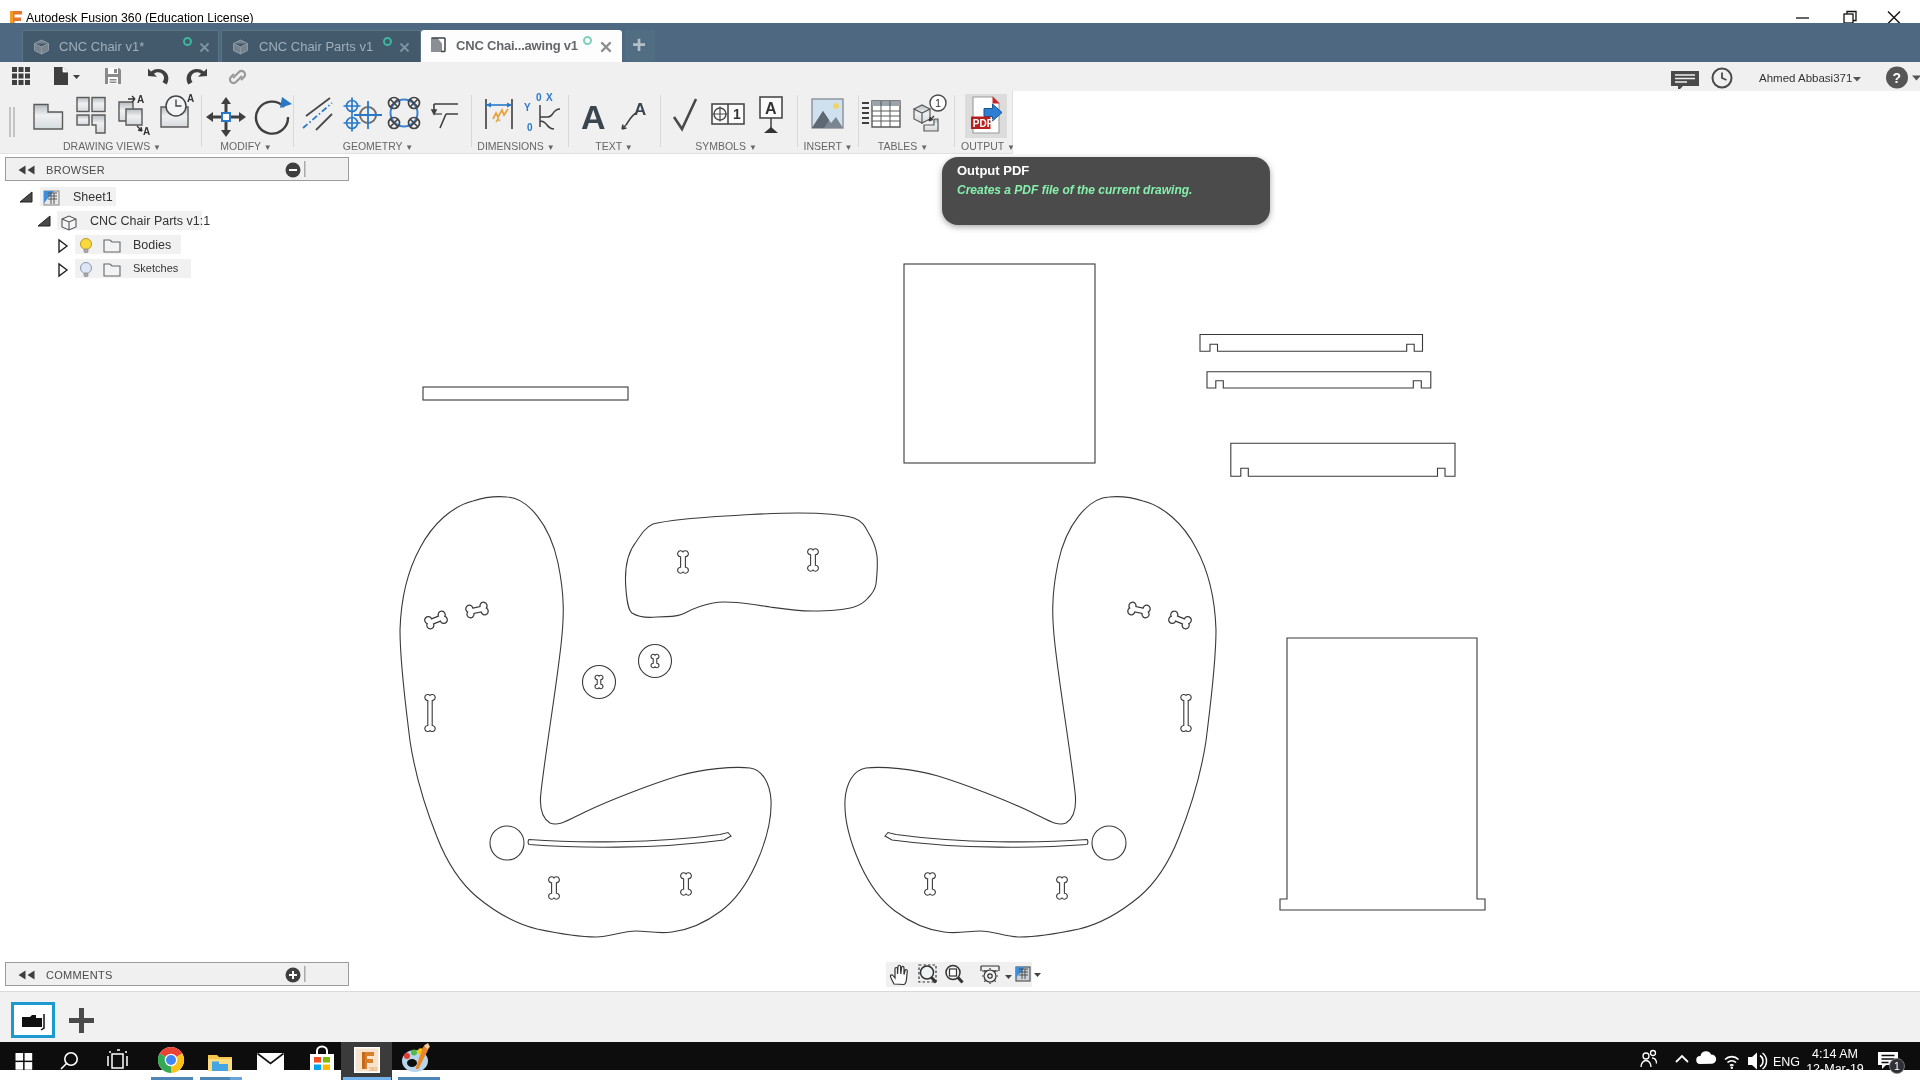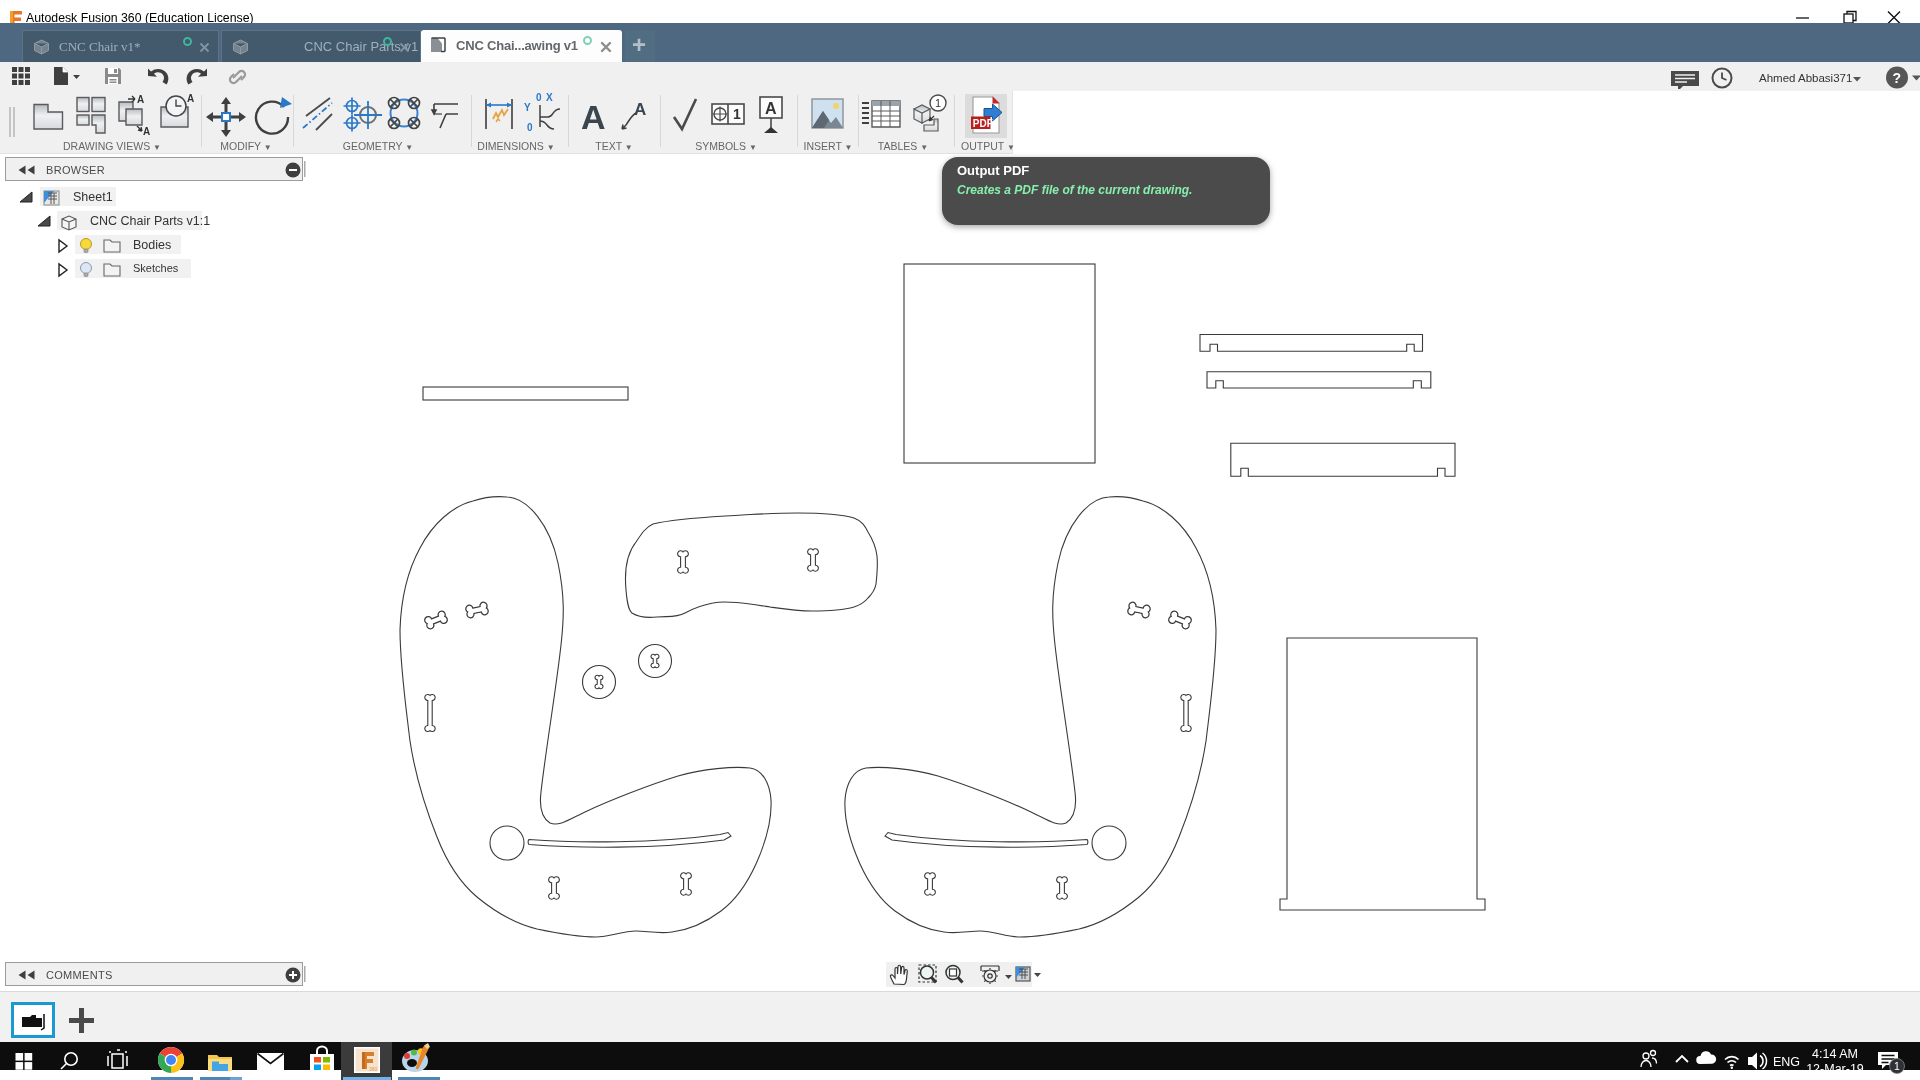--- a/index.html
+++ b/index.html
@@ -17,21 +17,21 @@
 .gcirc { position:absolute; width:9px; height:9px; border:2px solid #3eb79e; border-radius:50%; top:6px; }
 #plustab { position:absolute; left:625px; top:7px; width:30px; height:32px; background:#506d82; }
 #plustab span { position:absolute; left:7px; top:1px; font-size:24px; color:#b3bfc8; font-weight:bold; }
 
 #qat { position:absolute; left:0; top:62px; width:1920px; height:29px; background:#f0f0f0; }
 
 #ribbon { position:absolute; left:0; top:91px; width:1013px; height:63px; background:#f0f0f0; border-bottom:1px solid #e2e2e2; border-right:1px solid #e2e2e2; }
 .glabel { position:absolute; top:49px; font-size:10.5px; color:#666; white-space:nowrap; transform:translateX(-50%); }
 .gsep { position:absolute; top:4px; width:1px; height:52px; background:#d8d8d8; }
 
-.panelhead { position:absolute; left:5px; width:298px; height:24px; background:#f0f0f0; border:1px solid #9c9c9c; }
+.panelhead { position:absolute; left:5px; width:344px; height:24px; background:#f0f0f0; border:1px solid #9c9c9c; }
 .panelhead .ph-label { position:absolute; left:40px; top:6px; font-size:11px; color:#4a4a4a; letter-spacing:0.3px; }
 
 #tooltip { position:absolute; left:942px; top:157px; width:328px; height:68px; background:#4b4b4b; border-radius:16px; box-shadow:0 2px 6px rgba(0,0,0,0.35); }
 #tooltip .tt1 { position:absolute; left:15px; top:6px; font-size:13px; font-weight:bold; color:#fff; }
 #tooltip .tt2 { position:absolute; left:15px; top:26px; font-size:12px; font-weight:bold; color:#86efac;font-style:italic; }
 
 #sheetstrip { position:absolute; left:0; top:991px; width:1920px; height:51px; background:#f1f1f1; border-top:1px solid #d9d9d9; }
 #sheettile { position:absolute; left:11px; top:10px; width:44px; height:36px; background:#fff; border:3px solid #1b9ad2; }
 
 #taskbar { position:absolute; left:0; top:1042px; width:1920px; height:28px; background:#0d0d0d; }
@@ -47,36 +47,36 @@
   <div id="titletext">Autodesk Fusion 360 (Education License)</div>
   <svg class="abs" style="left:1793px;top:3px" width="120" height="16" viewBox="0 0 120 16">
     <line x1="3" y1="8" x2="16" y2="8" stroke="#111" stroke-width="1.3"></line>
     <rect x="51" y="4" width="9" height="9" fill="none" stroke="#111" stroke-width="1.3"></rect>
     <path d="M54 4 V1.5 H63 V10.5 H60" fill="none" stroke="#111" stroke-width="1.3"></path>
     <path d="M95 1.5 L107 13.5 M107 1.5 L95 13.5" stroke="#111" stroke-width="1.4"></path>
   </svg>
 </div>
 <div id="tabbar">
 
-  <div class="tab" id="tab1" style="left:22px;width:197px;font-family:Liberation Serif, serif;">
+  <div class="tab" id="tab1" style="left:22px;width:197px;">
     <svg class="abs" style="left:10px;top:8px" width="17" height="16" viewBox="0 0 17 16">
         <path d="M8.5 1 L15.5 4.5 L15.5 11.5 L8.5 15 L1.5 11.5 L1.5 4.5 Z M1.5 4.5 L8.5 8 L15.5 4.5 M8.5 8 L8.5 15" fill="#76828c" stroke="#8e9ba6" stroke-width="1"></path>
       </svg>
     <div class="ttext" style="left:36px;">CNC Chair v1*</div>
     <div class="gcirc" style="left:160px;"></div>
     <svg class="abs" style="left:176px;top:11px" width="11" height="11" viewBox="0 0 11 11">
         <path d="M1.5 1.5 L9.5 9.5 M9.5 1.5 L1.5 9.5" stroke="#8095a3" stroke-width="1.8"></path>
       </svg>
   </div>
 
   <div class="tab" id="tab2" style="left:221px;width:200px;">
     <svg class="abs" style="left:10px;top:8px" width="17" height="16" viewBox="0 0 17 16">
         <path d="M8.5 1 L15.5 4.5 L15.5 11.5 L8.5 15 L1.5 11.5 L1.5 4.5 Z M1.5 4.5 L8.5 8 L15.5 4.5 M8.5 8 L8.5 15" fill="#76828c" stroke="#8e9ba6" stroke-width="1"></path>
       </svg>
-    <div class="ttext" style="left:37px;margin-left:45px;">CNC Chair Parts v1</div>
+    <div class="ttext" style="left:37px;">CNC Chair Parts v1</div>
     <div class="gcirc" style="left:161px;"></div>
     <svg class="abs" style="left:177px;top:11px" width="11" height="11" viewBox="0 0 11 11">
         <path d="M1.5 1.5 L9.5 9.5 M9.5 1.5 L1.5 9.5" stroke="#8095a3" stroke-width="1.8"></path>
       </svg>
   </div>
 
   <div class="tab" id="tab3" style="left:421px;width:201px;">
     <svg class="abs" style="left:9px;top:7px" width="17" height="16" viewBox="0 0 17 16">
         <path d="M1 1 L7.5 1 L12 6.5 L12 15 L1 15 Z" fill="#8a8f96"></path>
         <path d="M1.5 1 L15 1 M15 1 L15 14.5 M15 14.5 L11 14.5" fill="none" stroke="#3c4349" stroke-width="1.5"></path>

